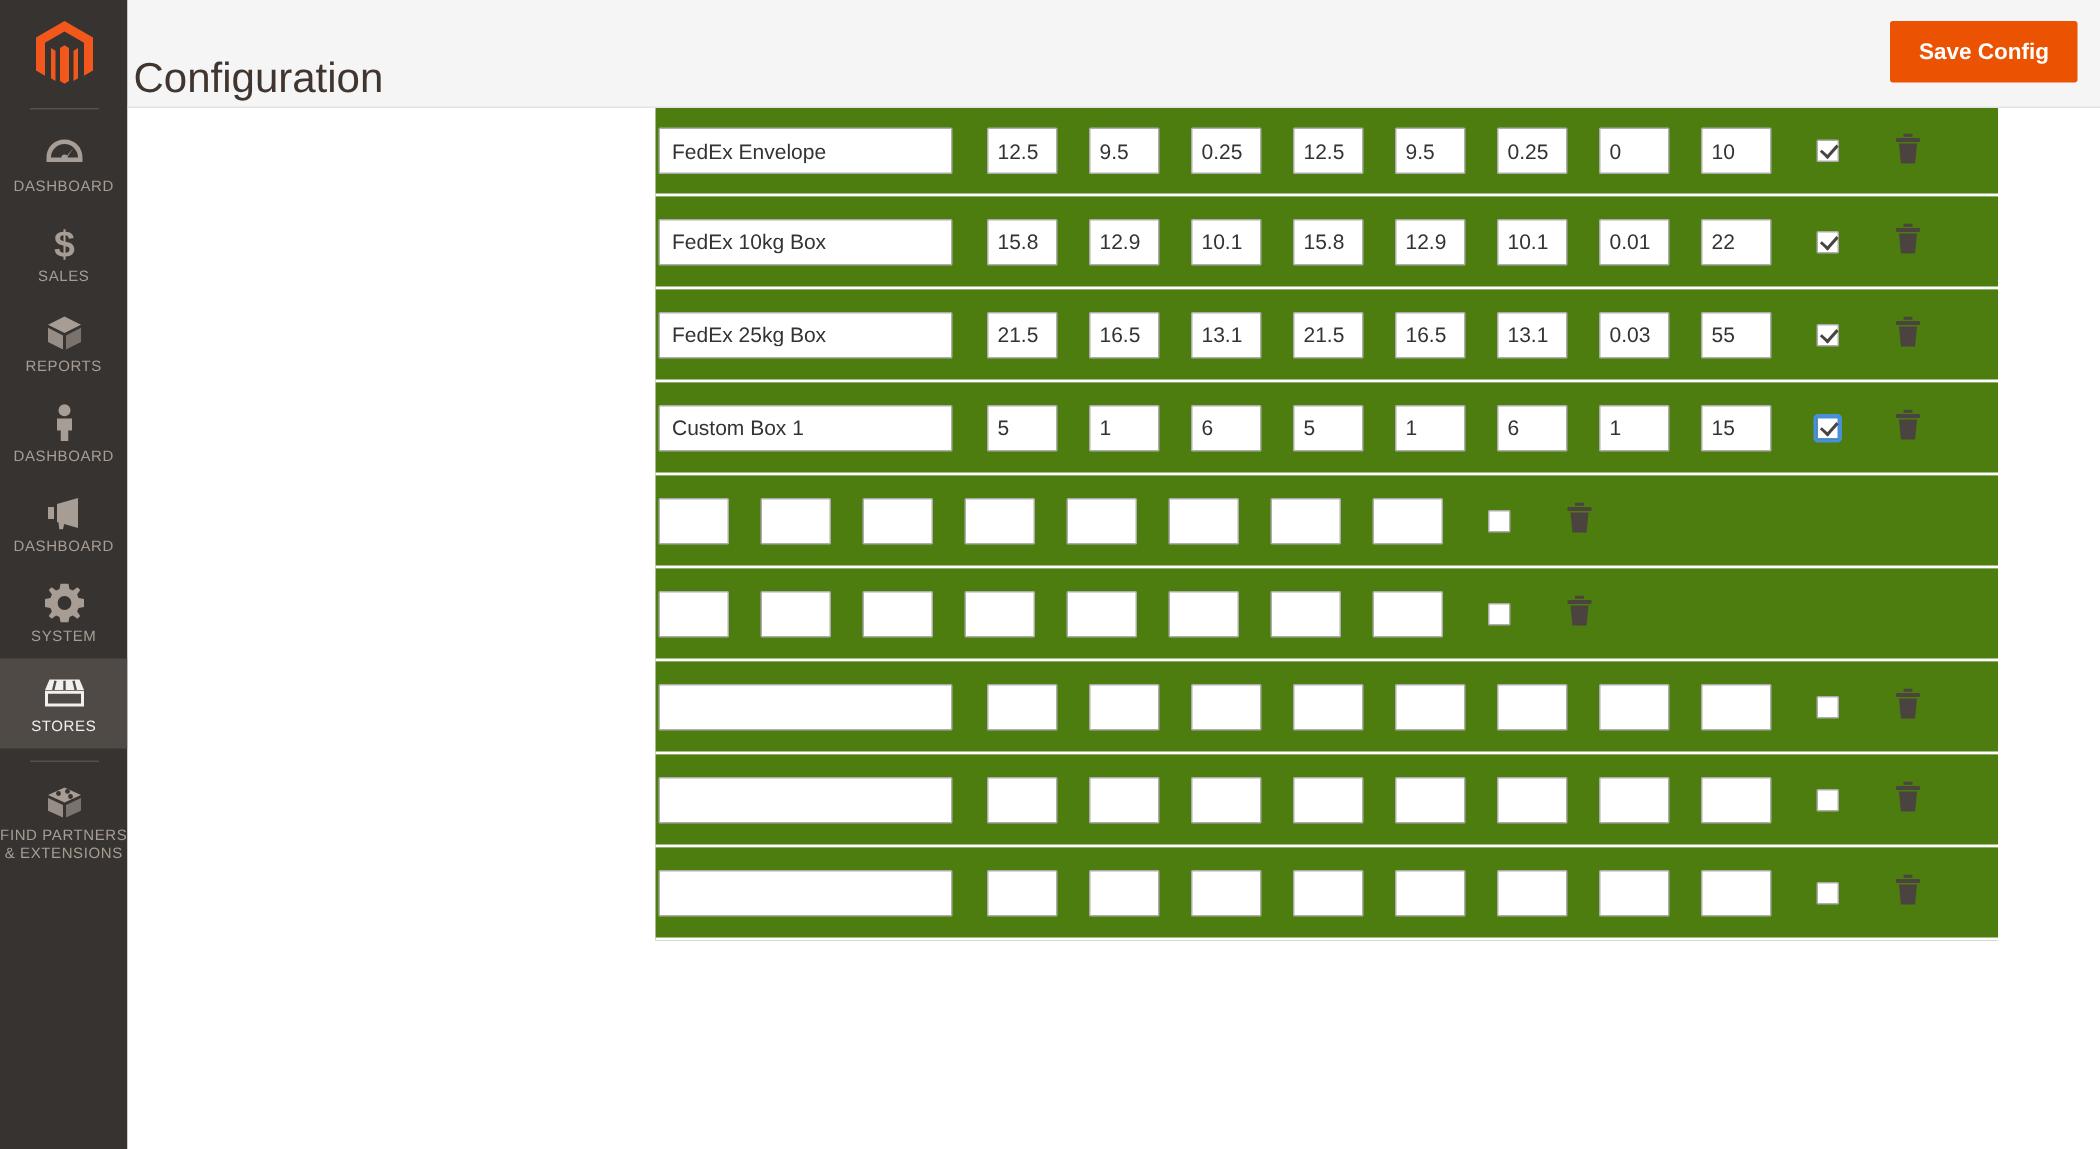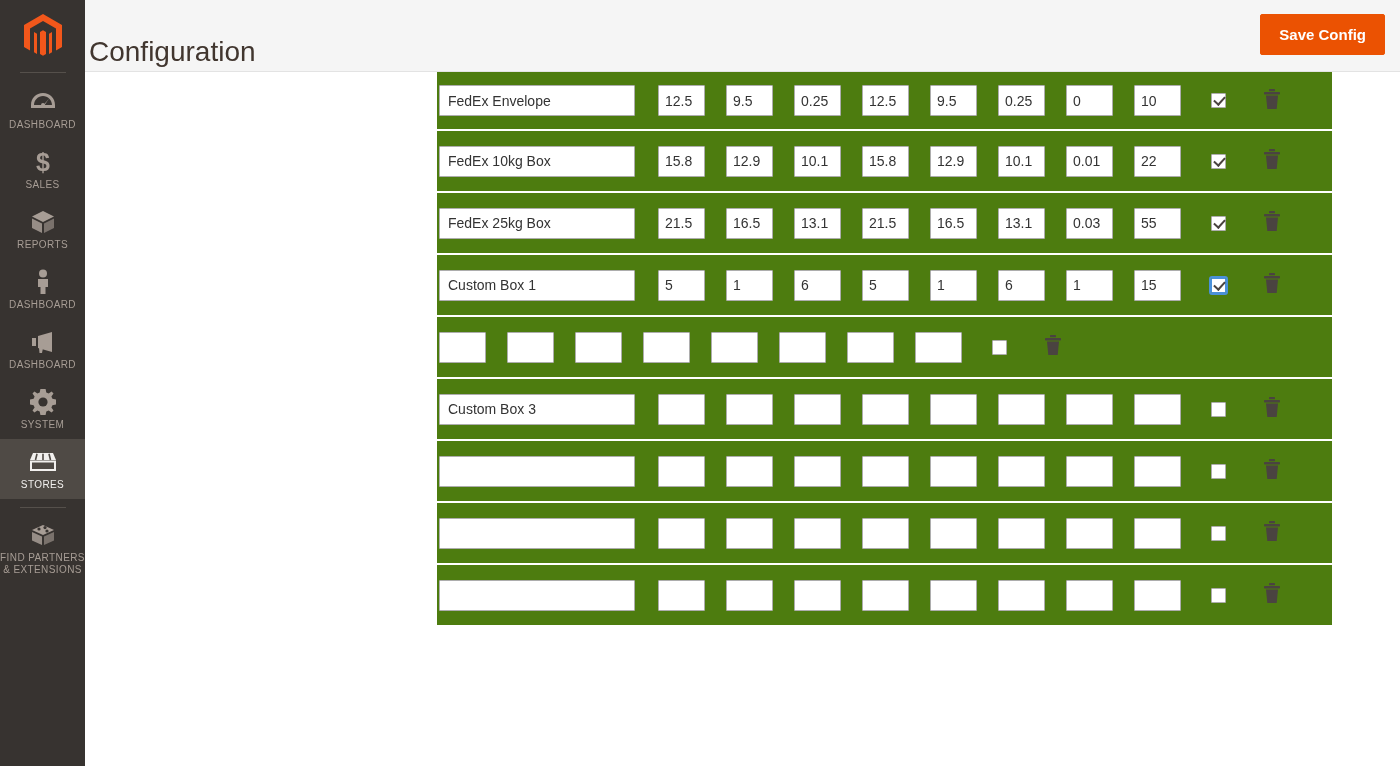--- a/index.html
+++ b/index.html
@@ -388,21 +388,20 @@
           </span>
           <button class="trash-btn">
             <span><svg width="18" height="21" viewBox="0 0 18 21" fill="#4a4340">
                 <rect x="6" y="0" width="6" height="2.2" rx="0.6"></rect>
                 <rect x="1" y="3" width="16" height="2.6" rx="0.8"></rect>
                 <path d="M3 6.6 L15 6.6 L13.7 20 L4.3 20 Z"></path>
               </svg></span>
           </button>
         </div>
         <div class="box-row">
-          <input class="txt name-input" type="text" value="Custom Box 3" style="">
           <input class="txt num-input" type="text" value="" style="">
           <input class="txt num-input" type="text" value="" style="">
           <input class="txt num-input" type="text" value="" style="">
           <input class="txt num-input" type="text" value="" style="">
           <input class="txt num-input" type="text" value="" style="">
           <input class="txt num-input" type="text" value="" style="">
           <input class="txt num-input" type="text" value="" style="">
           <input class="txt num-input last" type="text" value="" style="">
           <span class="cb-wrap">
             <input class="cb" type="checkbox" style="">

